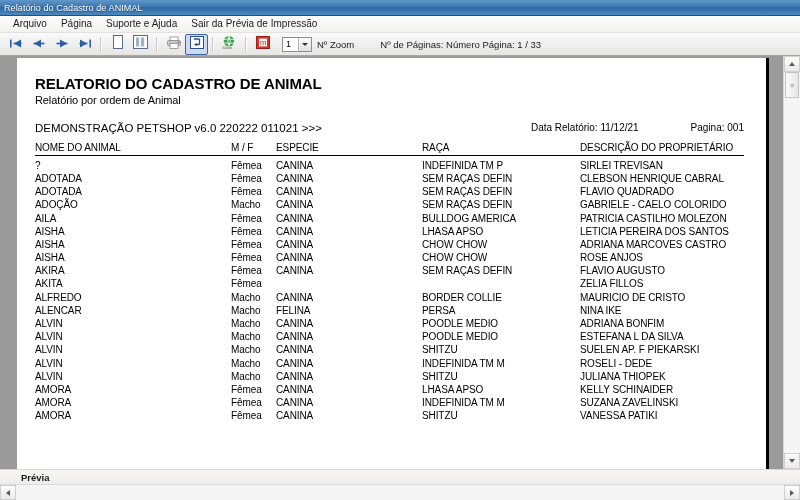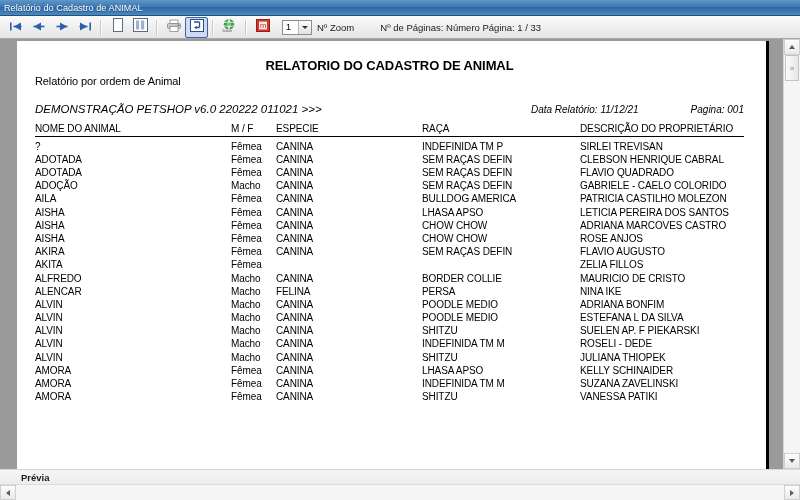--- a/index.html
+++ b/index.html
@@ -157,40 +157,38 @@
     overflow: hidden;
   }
   .page-inner {
     position: absolute;
     left: 0; top: 0; right: 0; bottom: 0;
     padding: 18px 22px 0 18px;
     box-sizing: border-box;
     color: #000;
   }
   .rpt-title {
-    font-size: 13px;
+    font-size: 15px;
     font-weight: bold;
     letter-spacing: -0.1px;
     line-height: 1.05;
     white-space: nowrap;
-    text-align: center;
   }
   .rpt-sub {
     font-size: 11px;
     margin-top: 2px;
     letter-spacing: -0.1px;
     white-space: nowrap;
   }
   .rpt-meta {
     margin-top: 16px;
     display: flex;
-    align-items: flex-end;
+    align-items: flex-start;
     font-size: 11.5px;
     white-space: nowrap;
-    font-style: italic;
   }
   .rpt-meta .demo { flex: 0 0 auto; }
   .rpt-meta .spacer { flex: 1 1 auto; }
   .rpt-meta .date { flex: 0 0 auto; font-size: 10px; }
   .rpt-meta .pag  { flex: 0 0 auto; font-size: 10px; margin-left: 52px; }
 
   table.rpt {
     margin-top: 8px;
     width: 100%;
     border-collapse: collapse;
@@ -314,20 +312,26 @@
 </style>
 </head>
 <body>
 
 <div id="app">
 
   <div class="titlebar">
     <span class="title-text">Relatório do Cadastro de ANIMAL</span>
   </div>
 
+  <div class="menubar">
+    <div class="menu-item">Arquivo</div>
+    <div class="menu-item">Página</div>
+    <div class="menu-item">Suporte e Ajuda</div>
+    <div class="menu-item">Sair da Prévia de Impressão</div>
+  </div>
 
   <div class="toolbar">
 
     <div class="tb-btn">
       <span>
         <svg width="14" height="11" viewBox="0 0 14 11">
           <rect x="1" y="1.5" width="1.6" height="8" fill="#2b5fa8"></rect>
           <polygon points="12,1.5 12,9.5 5,5.5" fill="#2b5fa8"></polygon>
           <rect x="4.5" y="4.7" width="8" height="1.6" fill="#2b5fa8"></rect>
         </svg>

